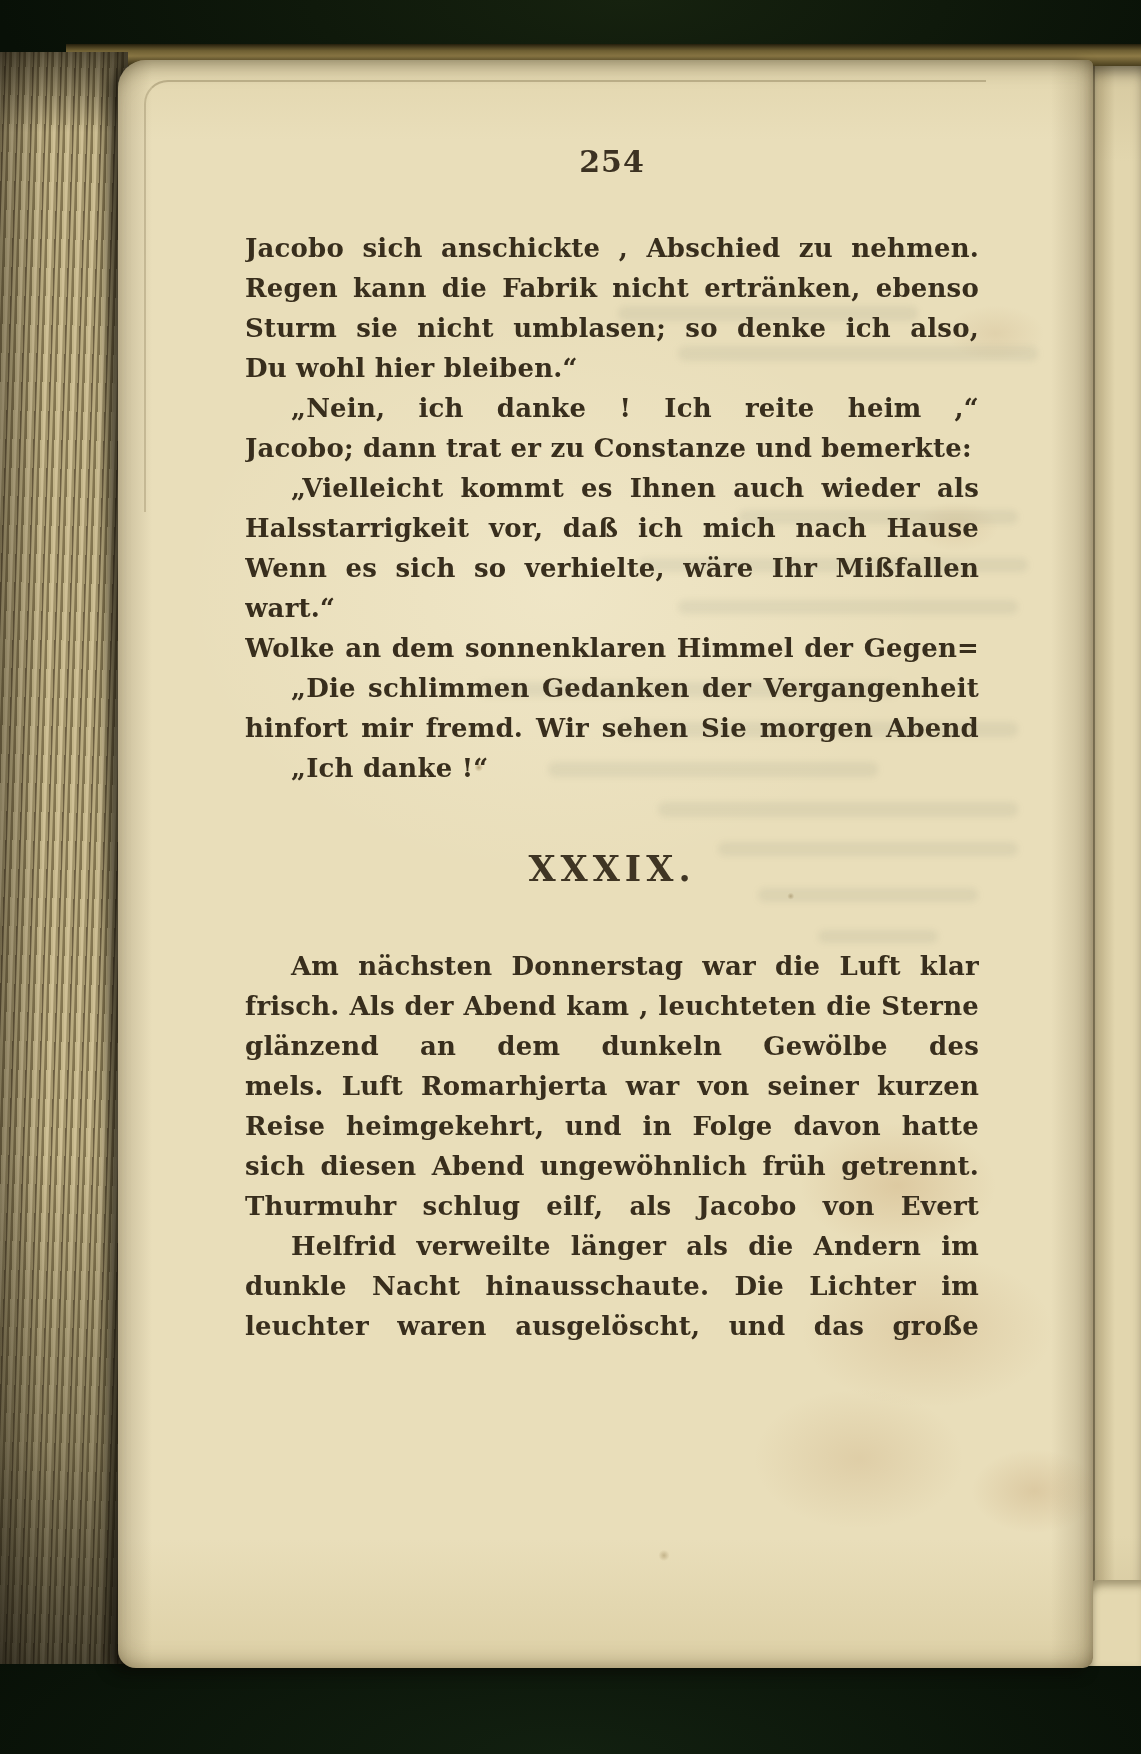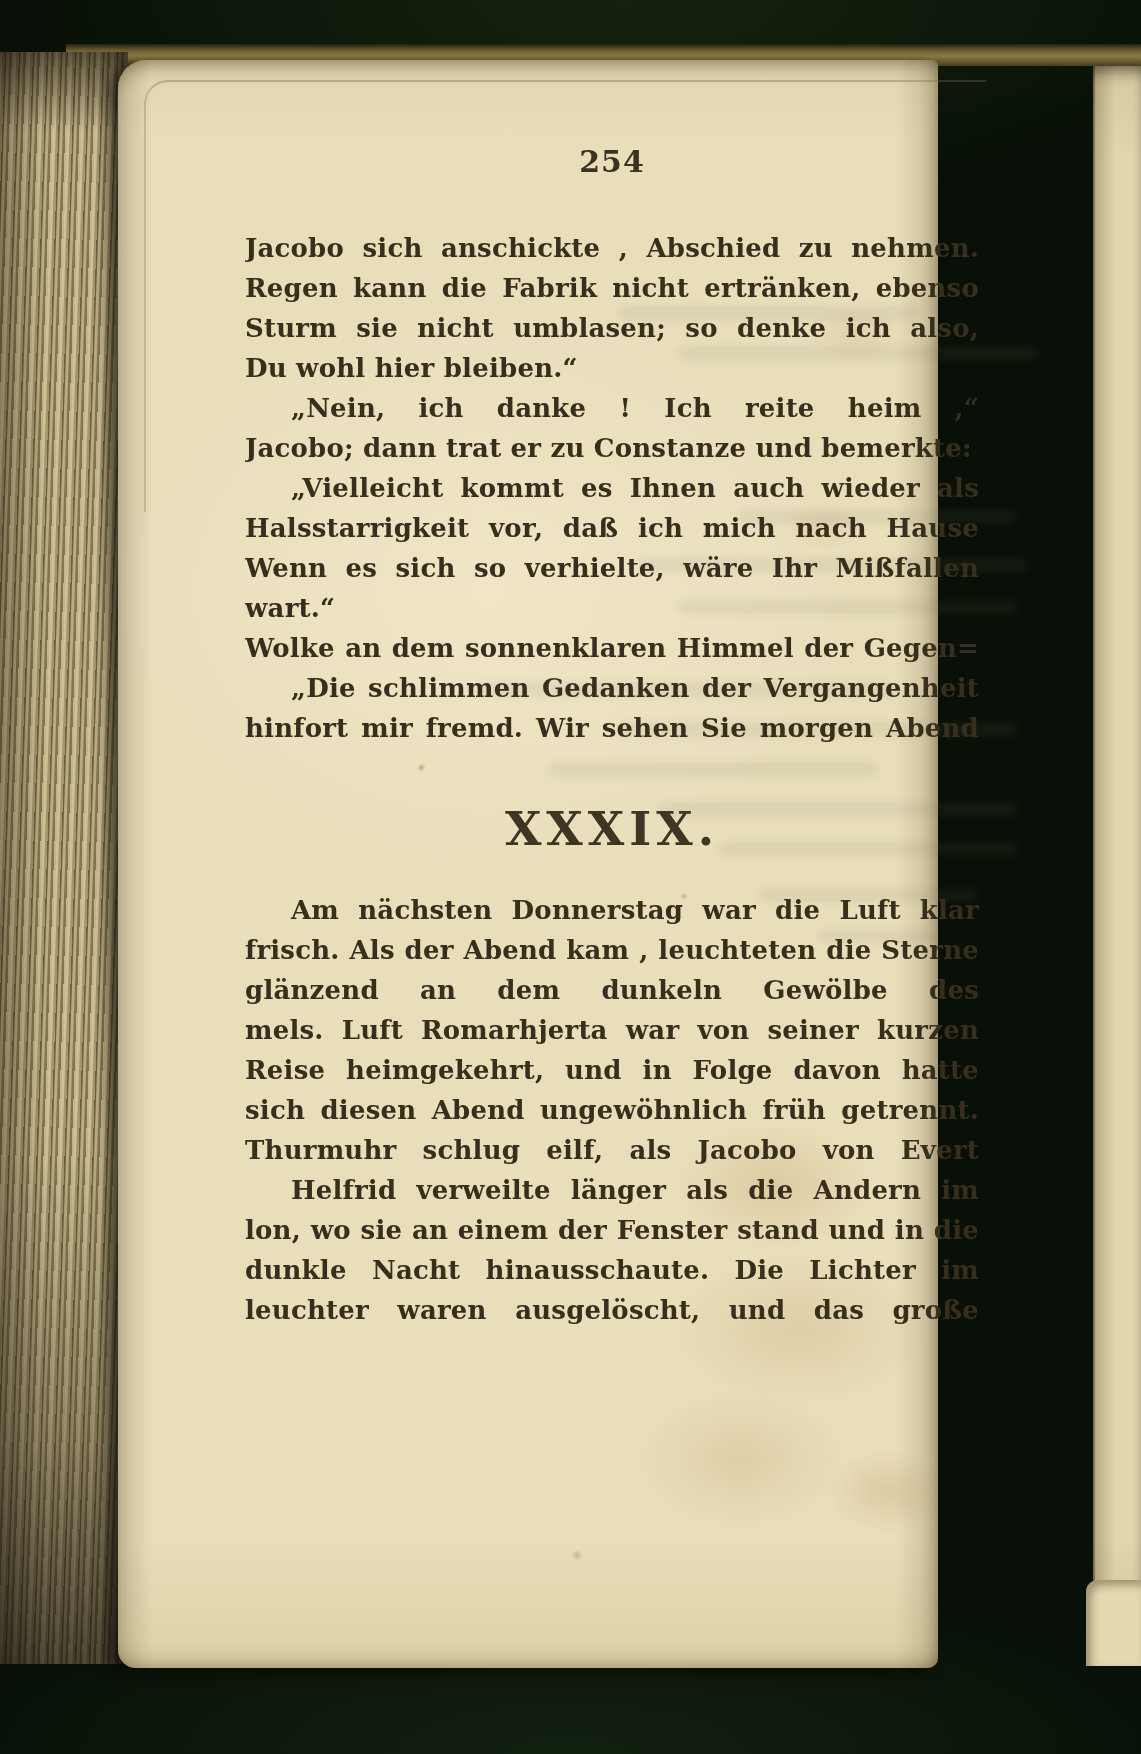--- a/index.html
+++ b/index.html
@@ -42,21 +42,21 @@
       linear-gradient(180deg,#d6c9a0 0%,#e2d6ae 6%,#e2d6ae 92%,#cfc197 100%);
     box-shadow:inset 0 12px 16px -8px rgba(25,20,10,.65), inset 0 -10px 14px -8px rgba(25,20,10,.5);
   }
   .under-corner{
     position:absolute;left:1086px;top:1580px;width:55px;height:86px;
     background:#e4d8b0;border-radius:12px 0 0 0;
     box-shadow:inset 5px 5px 9px rgba(70,60,30,.45);
   }
   
   .page{
-    position:absolute;left:118px;top:60px;width:820px;height:1608px;
+    position:absolute;left:118px;top:60px;width:975px;height:1608px;
     border-radius:28px 6px 10px 18px;
     background:
       radial-gradient(140px 90px at 80% 70%, rgba(173,120,60,.20), rgba(0,0,0,0) 70%),
       radial-gradient(180px 110px at 83% 79%, rgba(168,115,58,.16), rgba(0,0,0,0) 70%),
       radial-gradient(150px 100px at 76% 87%, rgba(160,108,52,.14), rgba(0,0,0,0) 70%),
       radial-gradient(90px 60px at 94% 89%, rgba(160,108,52,.18), rgba(0,0,0,0) 70%),
       radial-gradient(70px 40px at 90% 17%, rgba(150,100,50,.10), rgba(0,0,0,0) 70%),
       radial-gradient(60px 36px at 86% 29%, rgba(150,100,50,.10), rgba(0,0,0,0) 70%),
       radial-gradient(6px 6px at 37% 44%, rgba(120,90,40,.45), rgba(0,0,0,0) 70%),
       radial-gradient(5px 5px at 69% 52%, rgba(120,90,40,.38), rgba(0,0,0,0) 70%),
@@ -104,22 +104,22 @@
   .textcol{
     position:absolute;left:127px;top:168px;width:734px;
     font-size:26px;line-height:40px;font-weight:bold;
     color:#382e1d;letter-spacing:.2px;
   }
   .para{margin:0;}
   .line{height:40px;text-align:justify;text-align-last:justify;overflow:hidden;}
   .line.last{text-align:center;text-align-last:left;}
   .para.indent .line:first-child{padding-left:46px;}
   .chapterhead{
-    margin:56px 0 36px;text-align:center;
-    font-size:47px;font-weight:600;letter-spacing:5px;
+    margin:56px 0 52px;text-align:center;
+    font-size:35px;font-weight:600;letter-spacing:5px;
     color:#3f3524;line-height:50px;
   }
 </style>
 </head>
 <body>
 
 <div class="cover"></div>
 <div class="gilt"></div>
 <div class="stack"></div>
 <div class="rightstrip"></div>
@@ -158,30 +158,32 @@
         <div class="line">„Vielleicht kommt es Ihnen auch wieder als</div>
         <div class="line">Halsstarrigkeit vor, daß ich mich nach Hause begebe.</div>
         <div class="line">Wenn es sich so verhielte, wäre Ihr Mißfallen eine</div>
         <div class="line last">wart.“</div>
         <div class="line">Wolke an dem sonnenklaren Himmel der Gegen=</div>
       </div>
       <div class="para indent">
         <div class="line">„Die schlimmen Gedanken der Vergangenheit sind</div>
         <div class="line">hinfort mir fremd.  Wir sehen Sie morgen Abend</div>
       </div>
+      <div class="para indent">
+        <div class="line last">„Ich danke !“</div>
+      </div>
       <div class="chapterhead">XXXIX.</div>
       <div class="para indent">
         <div class="line">Am nächsten Donnerstag war die Luft klar und</div>
         <div class="line">frisch.  Als der Abend kam , leuchteten die Sterne</div>
         <div class="line">glänzend an dem dunkeln Gewölbe des Octoberhim=</div>
         <div class="line">mels.  Luft Romarhjerta war von seiner kurzen</div>
         <div class="line">Reise heimgekehrt, und in Folge davon hatte man</div>
         <div class="line">sich diesen Abend ungewöhnlich früh getrennt.  Die</div>
         <div class="line">Thurmuhr schlug eilf, als Jacobo von Evert beglei=</div>
       </div>
       <div class="para indent">
         <div class="line">Helfrid verweilte länger als die Andern im Sa=</div>
-        <div class="line">lon, wo sie an einem der Fenster stand und in die</div>
         <div class="line">dunkle Nacht hinausschaute.  Die Lichter im Kron=</div>
         <div class="line">leuchter waren ausgelöscht, und das große Gemach</div>
       </div>
     </div>
 </div>
 
 </body></html>

